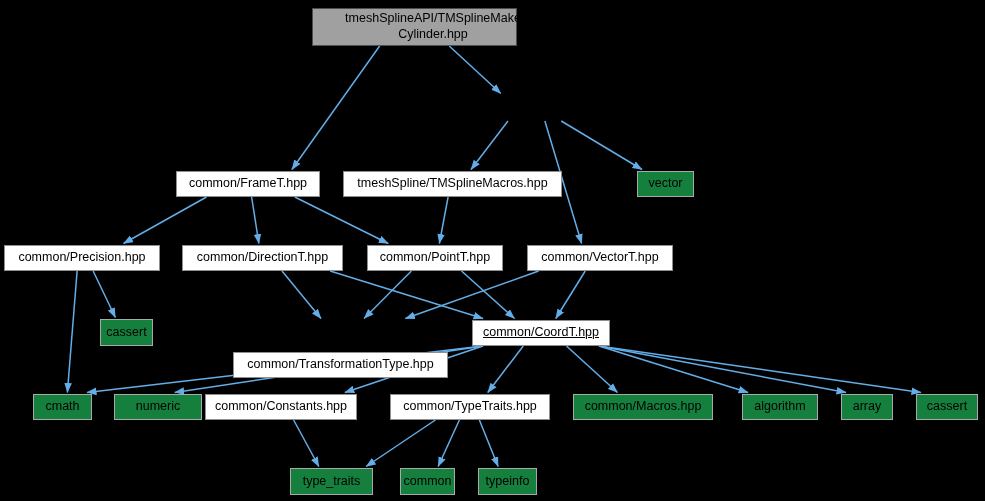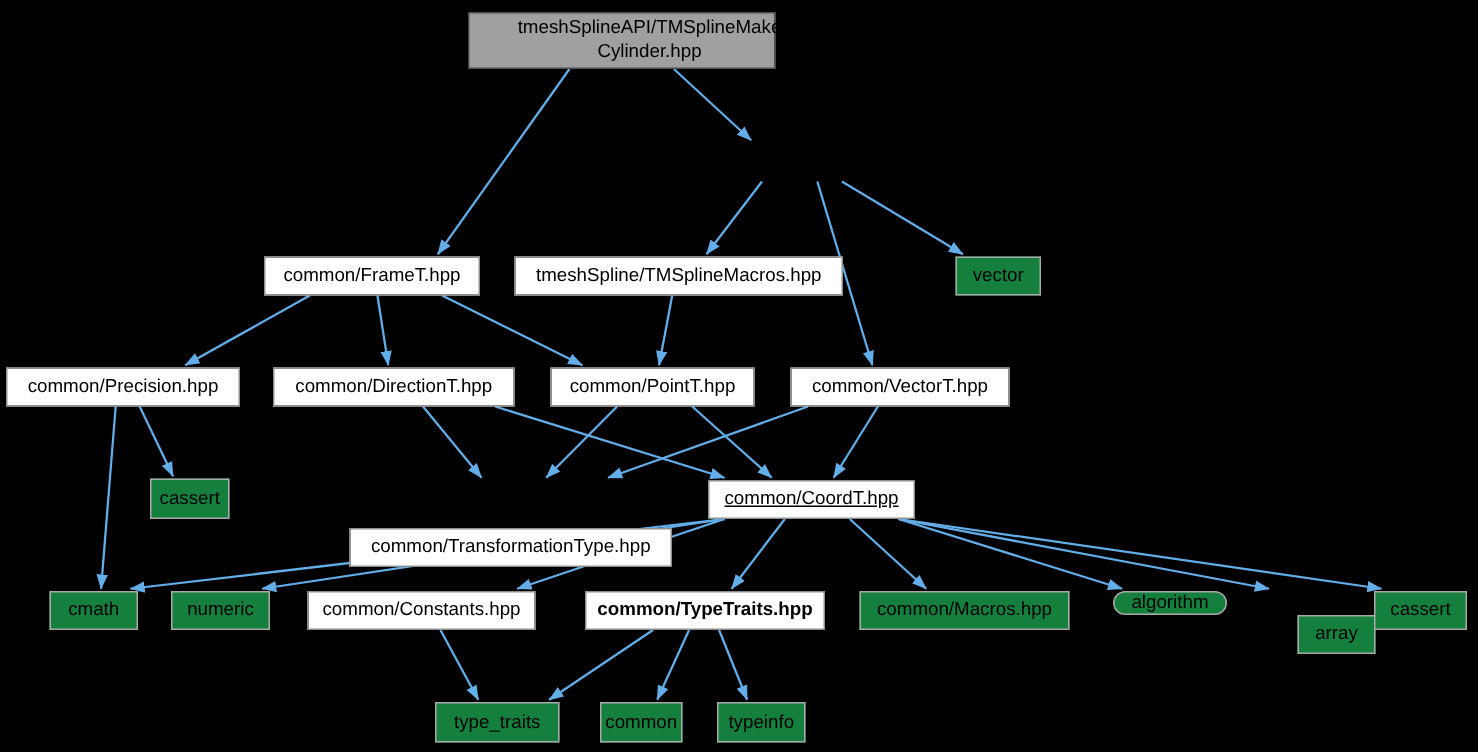--- a/index.html
+++ b/index.html
@@ -63,23 +63,23 @@
     <div class="node internal" style="left: 343px; top: 171px; width: 219px; height: 26px;">tmeshSpline/TMSplineMacros.hpp</div>
     <div class="node external" style="left: 637px; top: 171px; width: 57px; height: 26px;">vector</div>
     <div class="node internal" style="left: 4px; top: 245px; width: 156px; height: 26px;">common/Precision.hpp</div>
     <div class="node internal" style="left: 182px; top: 245px; width: 161px; height: 26px; text-align: right;">common/DirectionT.hpp</div>
     <div class="node internal" style="left: 367px; top: 245px; width: 136px; height: 26px;">common/PointT.hpp</div>
     <div class="node internal" style="left: 527px; top: 245px; width: 146px; height: 26px;">common/VectorT.hpp</div>
     <div class="node external" style="left: 100px; top: 319px; width: 53px; height: 27px;">cassert</div>
     <div class="node internal" style="left: 233px; top: 320px; width: 215px; height: 26px; margin-top: 32px;">common/TransformationType.hpp</div>
     <div class="node internal" style="left: 472px; top: 320px; width: 138px; height: 26px; text-decoration: underline;">common/CoordT.hpp</div>
     <div class="node external" style="left: 33px; top: 394px; width: 59px; height: 26px;">cmath</div>
-    <div class="node external" style="left: 114px; top: 394px; width: 66px; height: 26px;">numeric</div>
+    <div class="node external" style="left: 114px; top: 394px; width: 88px; height: 26px;">numeric</div>
     <div class="node internal" style="left: 205px; top: 394px; width: 152px; height: 26px;">common/Constants.hpp</div>
-    <div class="node internal" style="left: 390px; top: 394px; width: 160px; height: 26px; font-weight: bold;">common/TypeTraits.hpp</div>
+    <div class="node internal" style="left: 390px; top: 394px; width: 160px; height: 26px;">common/TypeTraits.hpp</div>
     <div class="node external" style="left: 573px; top: 394px; width: 140px; height: 26px;">common/Macros.hpp</div>
-    <div class="node external" style="left: 742px; top: 394px; width: 76px; height: 16px; border-radius: 11px;">algorithm</div>
-    <div class="node external" style="left: 841px; top: 410px; width: 52px; height: 26px; margin-left: 24px;">array</div>
+    <div class="node external" style="left: 742px; top: 394px; width: 76px; height: 26px;">algorithm</div>
+    <div class="node external" style="left: 841px; top: 394px; width: 52px; height: 26px;">array</div>
     <div class="node external" style="left: 916px; top: 394px; width: 62px; height: 26px;">cassert</div>
     <div class="node external" style="left: 290px; top: 468px; width: 83px; height: 27px;">type_traits</div>
     <div class="node external" style="left: 400px; top: 468px; width: 55px; height: 27px;">common</div>
     <div class="node external" style="left: 478px; top: 468px; width: 59px; height: 27px;">typeinfo</div>
   </div>
 
 </body></html>

